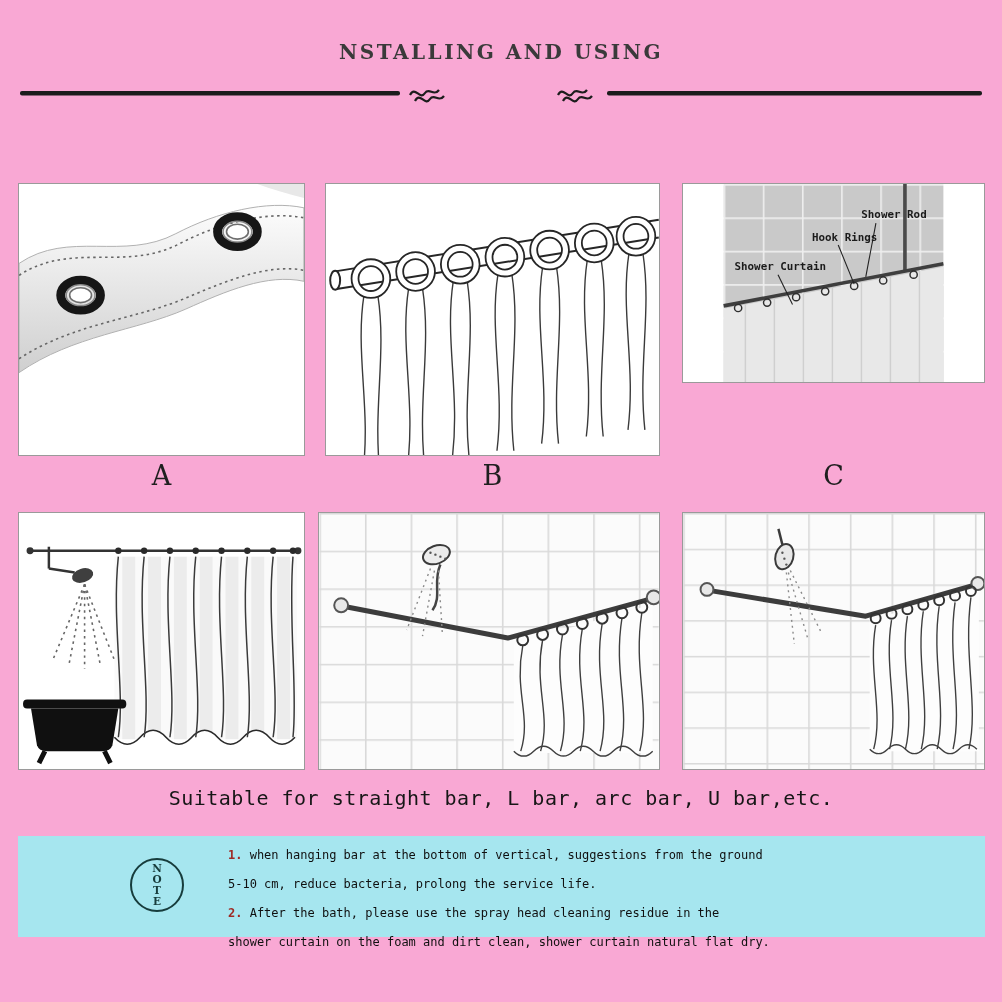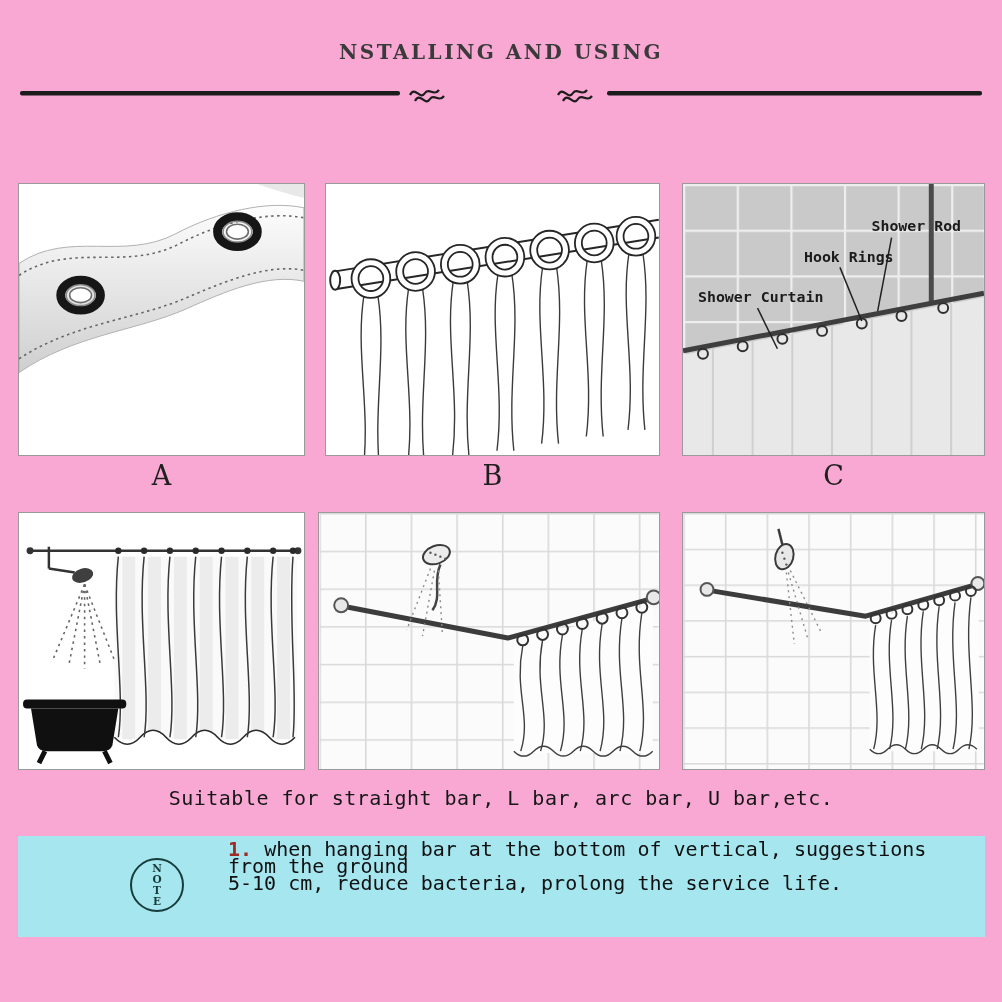--- a/index.html
+++ b/index.html
@@ -9,40 +9,40 @@
   .title{position:absolute;top:40px;left:0;right:0;text-align:center;
          font-family:"DejaVu Serif", serif;font-size:20px;letter-spacing:2.5px;
          color:#3a3a3a;font-weight:600;}
 
   .divider{position:absolute;left:15px;top:84px;width:972px;height:26px;}
 
   .panel{position:absolute;background:#fff;border:1px solid #9a9a9a;box-sizing:border-box;}
   .panel svg{display:block;width:100%;height:100%;}
   .p-a{left:18px;top:183px;width:287px;height:273px;}
   .p-b{left:325px;top:183px;width:335px;height:273px;}
-  .p-c{left:682px;top:183px;width:303px;height:273px;}
+  .p-c{left:682px;top:183px;width:303px;height:200px;}
   .p-d{left:18px;top:512px;width:287px;height:258px;}
   .p-e{left:318px;top:512px;width:342px;height:258px;}
   .p-f{left:682px;top:512px;width:303px;height:258px;}
 
   .fig-label{position:absolute;top:460px;height:34px;text-align:center;
              font-family:"DejaVu Serif", serif;font-size:27px;color:#1f1f1f;}
   .fl-a{left:18px;width:287px;}
   .fl-b{left:325px;width:335px;}
   .fl-c{left:682px;width:303px;}
 
   .caption{position:absolute;top:786px;left:0;right:0;text-align:center;
            font-size:20px;color:#161616;letter-spacing:0.5px;}
 
   .note{position:absolute;left:18px;top:836px;width:967px;height:101px;background:#a6e6ef;}
   .note-stamp{position:absolute;left:112px;top:22px;width:54px;height:54px;border:2.5px solid #173c3c;
               border-radius:50%;box-sizing:border-box;display:flex;flex-direction:column;
               align-items:center;justify-content:center;color:#173c3c;
               font-family:"DejaVu Serif", serif;font-size:10.5px;line-height:11px;font-weight:bold;}
-  .note-text{position:absolute;left:210px;top:5px;width:750px;font-size:20px;line-height:17px;color:#101010;}
+  .note-text{position:absolute;left:210px;top:5px;width:750px;font-size:12px;line-height:29px;color:#101010;}
   .note-item{margin:0;white-space:pre-wrap;}
   .note-num{color:#9e2b25;font-weight:bold;margin-right:0.602em;}
 
   svg text{font-family:"DejaVu Sans Mono", monospace;font-weight:bold;fill:#1b1b1b;}
 </style>
 </head>
 <body>
 
 <div class="page">
 
@@ -322,16 +322,18 @@
   <div class="note">
     <div class="note-stamp">
       <span>N</span>
       <span>O</span>
       <span>T</span>
       <span>E</span>
     </div>
     <div class="note-text">
       <p class="note-item"><span class="note-num">1.</span><span>when hanging bar at the bottom of vertical, suggestions from the ground
 5-10 cm, reduce bacteria, prolong the service life.</span></p>
+      <p class="note-item"><span class="note-num">2.</span><span>After the bath, please use the spray head cleaning residue in the
+shower curtain on the foam and dirt clean, shower curtain natural flat dry.</span></p>
     </div>
   </div>
 
 </div>
 
 </body></html>

